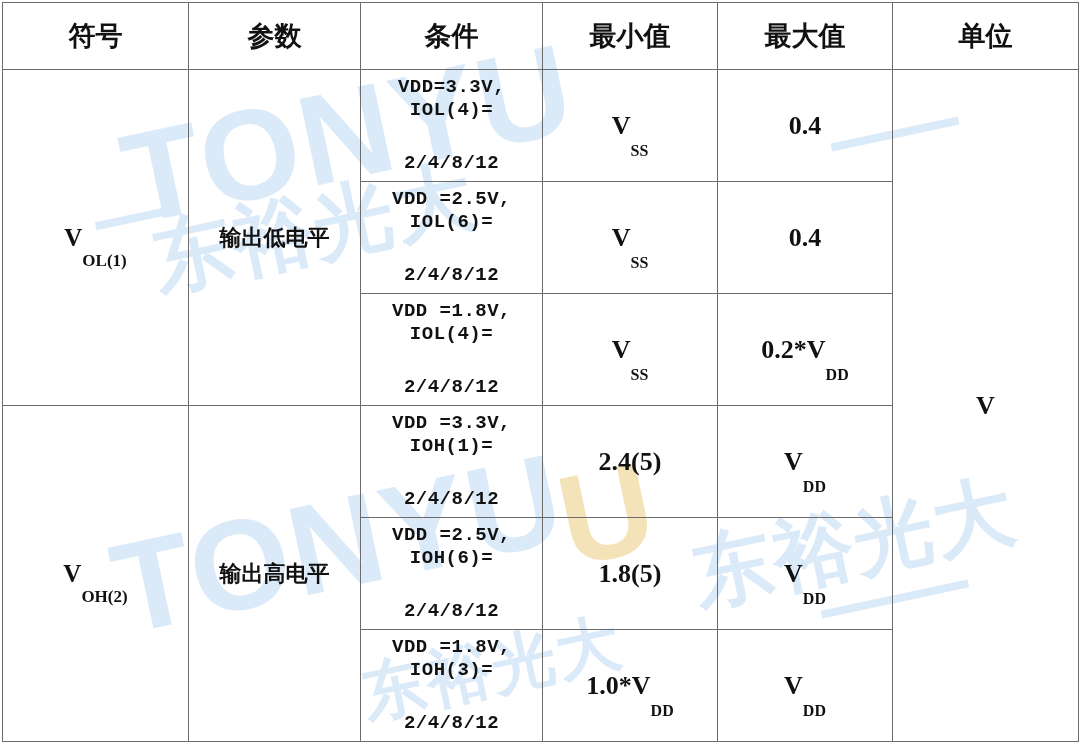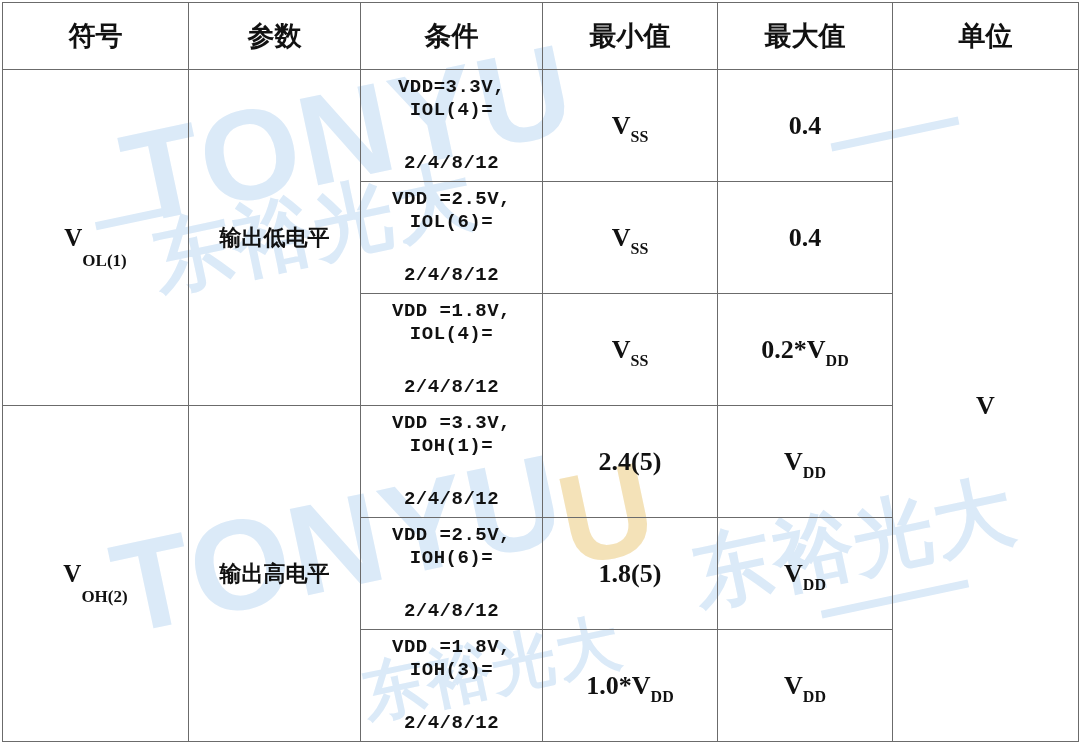--- a/index.html
+++ b/index.html
@@ -134,21 +134,21 @@
   .cell-cond .l2 {
     display: block;
     margin-top: 30px;
   }
   .cell-val {
     font-size: 26px;
   }
   .cell-val .sub {
     font-size: 16px;
     position: relative;
-    top: 8px;
+    top: 22px;
   }
   .cell-unit {
     font-size: 26px;
   }
   .thick-top td {
     border-top-width: 3px;
   }
 </style>
 </head>
 <body>

